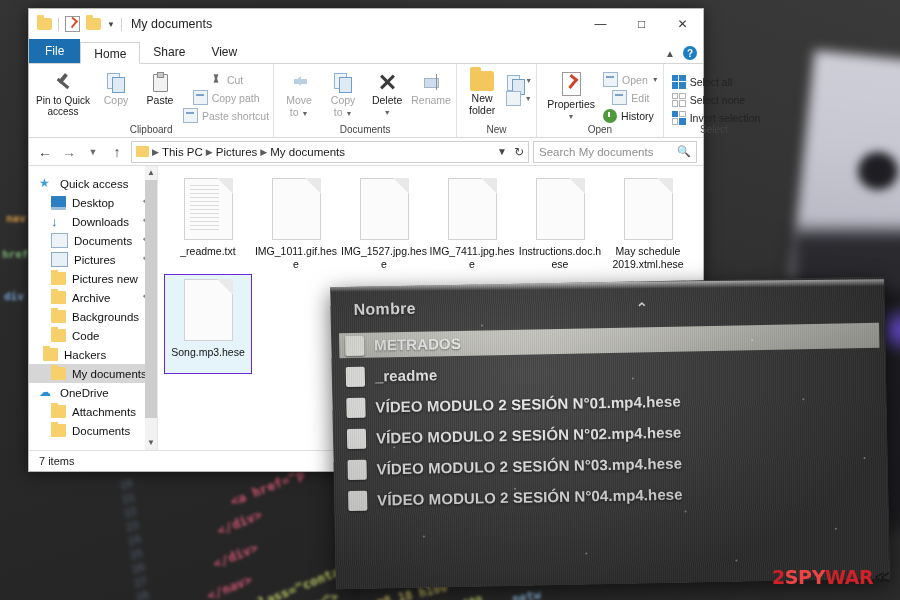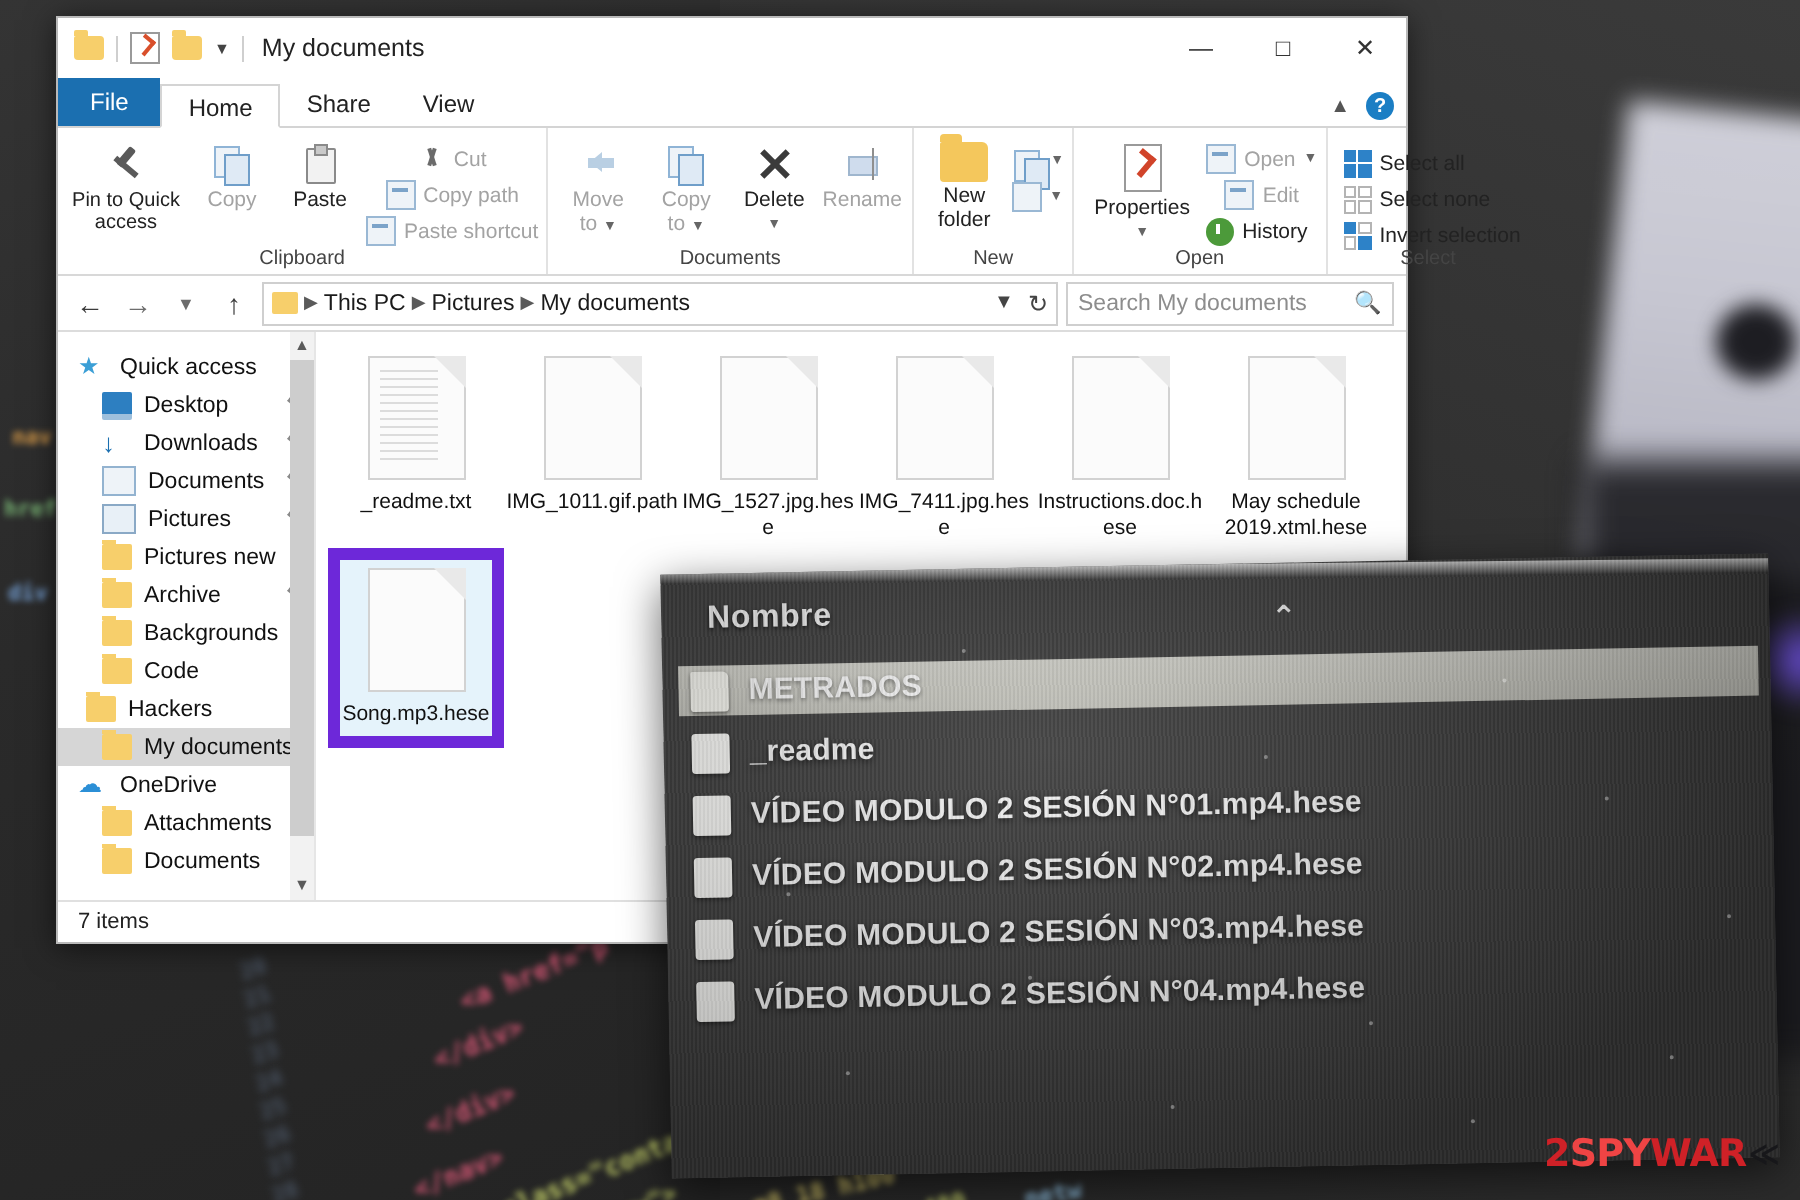--- a/index.html
+++ b/index.html
@@ -168,21 +168,21 @@
   .ni.cloud{color:#2b8fd6;font-size:12px;line-height:13px;}
   .navscroll{position:absolute;right:0;top:0;width:12px;height:100%;background:#f2f2f2;}
   .navthumb{position:absolute;right:0;top:14px;width:12px;height:238px;background:#cdcdcd;}
   .navarrow{position:absolute;right:0;width:12px;height:14px;text-align:center;
      font-size:8px;color:#5a5a5a;line-height:14px;background:#f2f2f2;}
 
   .content{flex:1;min-width:0;position:relative;border-left:1px solid #e6e6e6;
      display:flex;flex-wrap:wrap;align-content:flex-start;padding:8px 0 0 6px;background:#fff;}
   .tile{width:88px;height:100px;display:flex;flex-direction:column;align-items:center;
      padding-top:4px;box-sizing:border-box;}
-  .tile.sel{background:#e5f3fb;border:6px solid #6d28d9;}
+  .tile.sel{background:#e5f3fb;border:1px solid #6d28d9;}
   .fileicon{width:47px;height:60px;background:#fbfbfb;border:1px solid #d2d2d2;position:relative;}
   .fileicon:after{content:"";position:absolute;right:-1px;top:-1px;border:8px solid transparent;
      border-top-color:#e9e9e9;border-right-color:#e9e9e9;}
   .fileicon .fold{position:absolute;right:-1px;top:-1px;width:0;height:0;
      border-left:13px solid transparent;border-top:13px solid #ffffff;
      filter:drop-shadow(-1px 1px 0 #d2d2d2);}
   .fileicon .lines{position:absolute;left:5px;top:6px;right:13px;bottom:6px;
      background:repeating-linear-gradient(180deg,#dcdcdc 0 1px,transparent 1px 4px);}
   .fname{margin-top:5px;font-size:10.5px;color:#111;text-align:center;
      line-height:1.22;width:86px;word-break:break-word;}
@@ -531,21 +531,21 @@
           <div class="fileicon">
             <div class="lines"></div>
             <div class="fold"></div>
           </div>
           <div class="fname">_readme.txt</div>
         </div>
         <div class="tile">
           <div class="fileicon">
             <div class="fold"></div>
           </div>
-          <div class="fname">IMG_1011.gif.path</div>
+          <div class="fname">IMG_1011.gif.hese</div>
         </div>
         <div class="tile">
           <div class="fileicon">
             <div class="fold"></div>
           </div>
           <div class="fname">IMG_1527.jpg.hese</div>
         </div>
         <div class="tile">
           <div class="fileicon">
             <div class="fold"></div>

